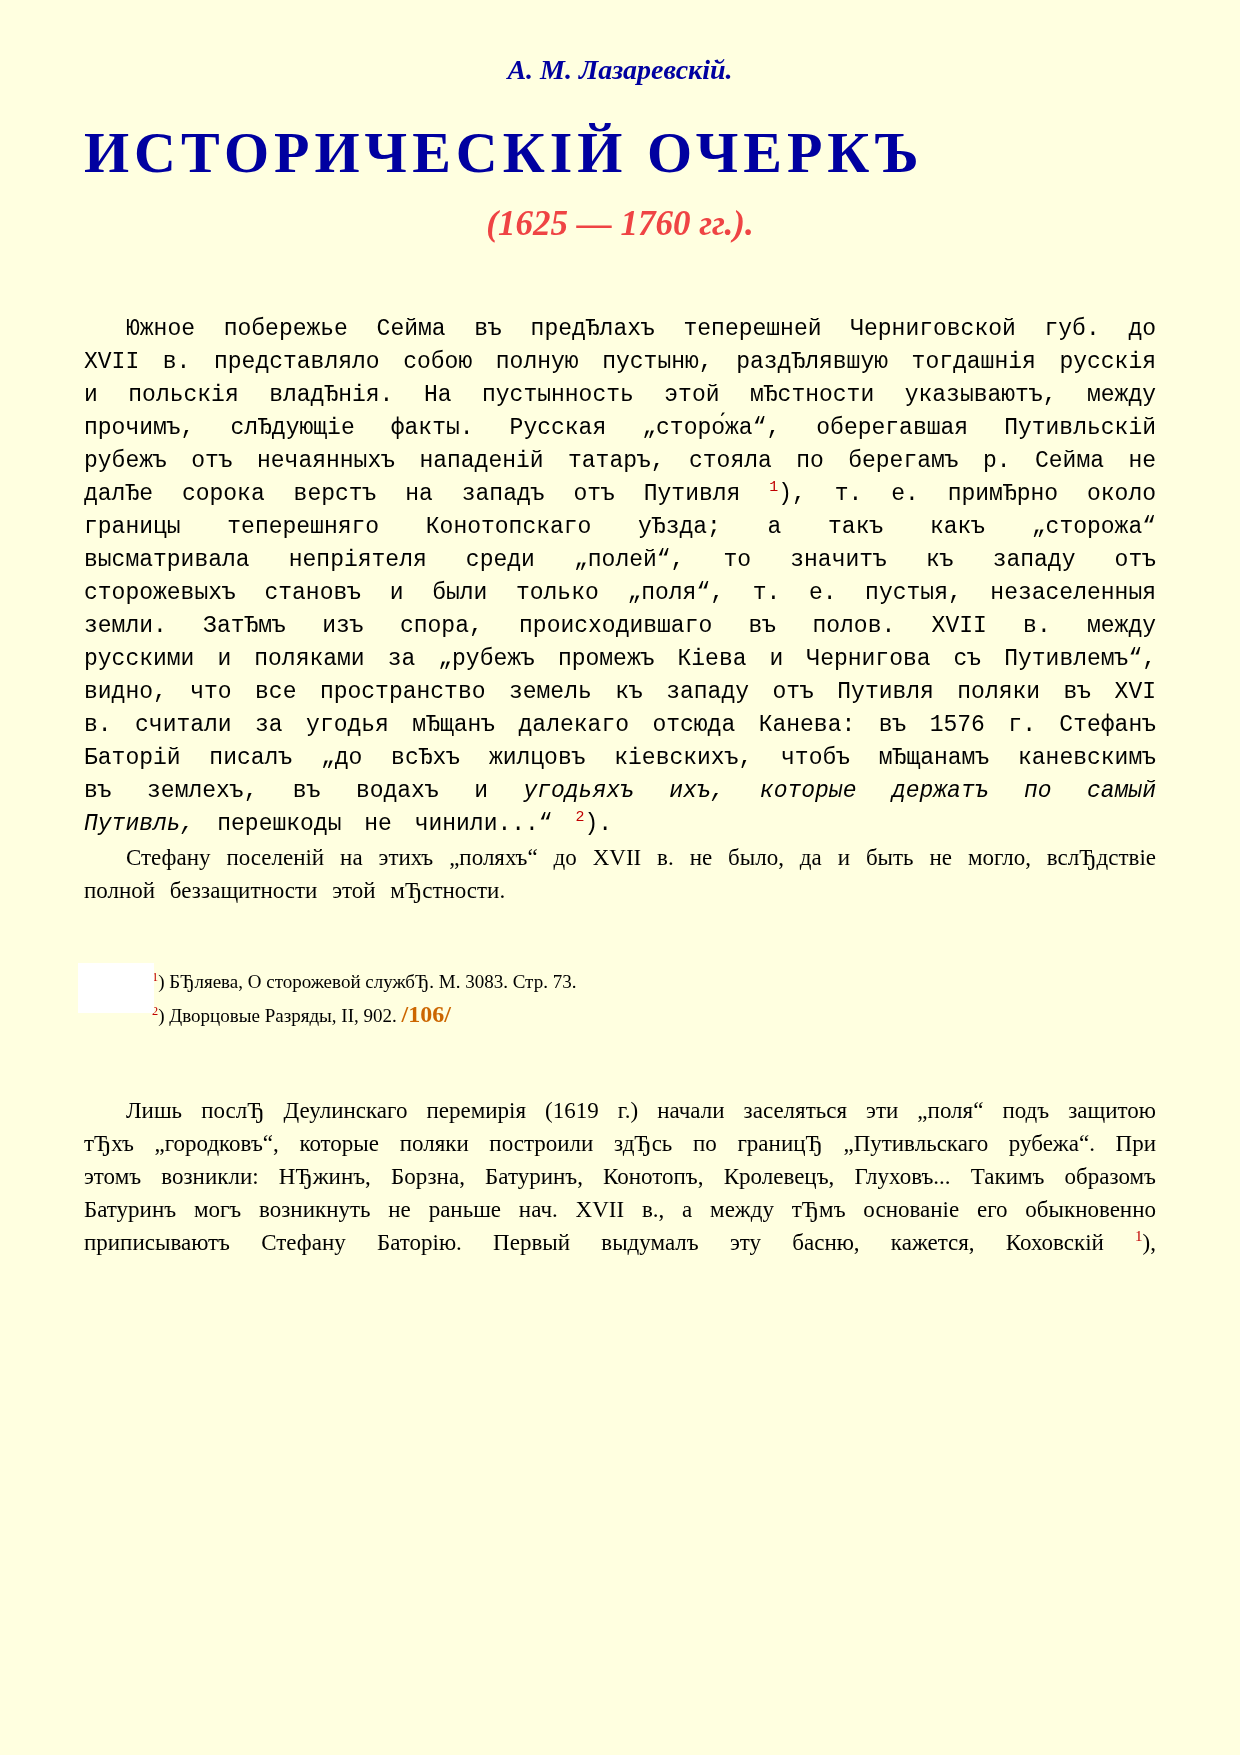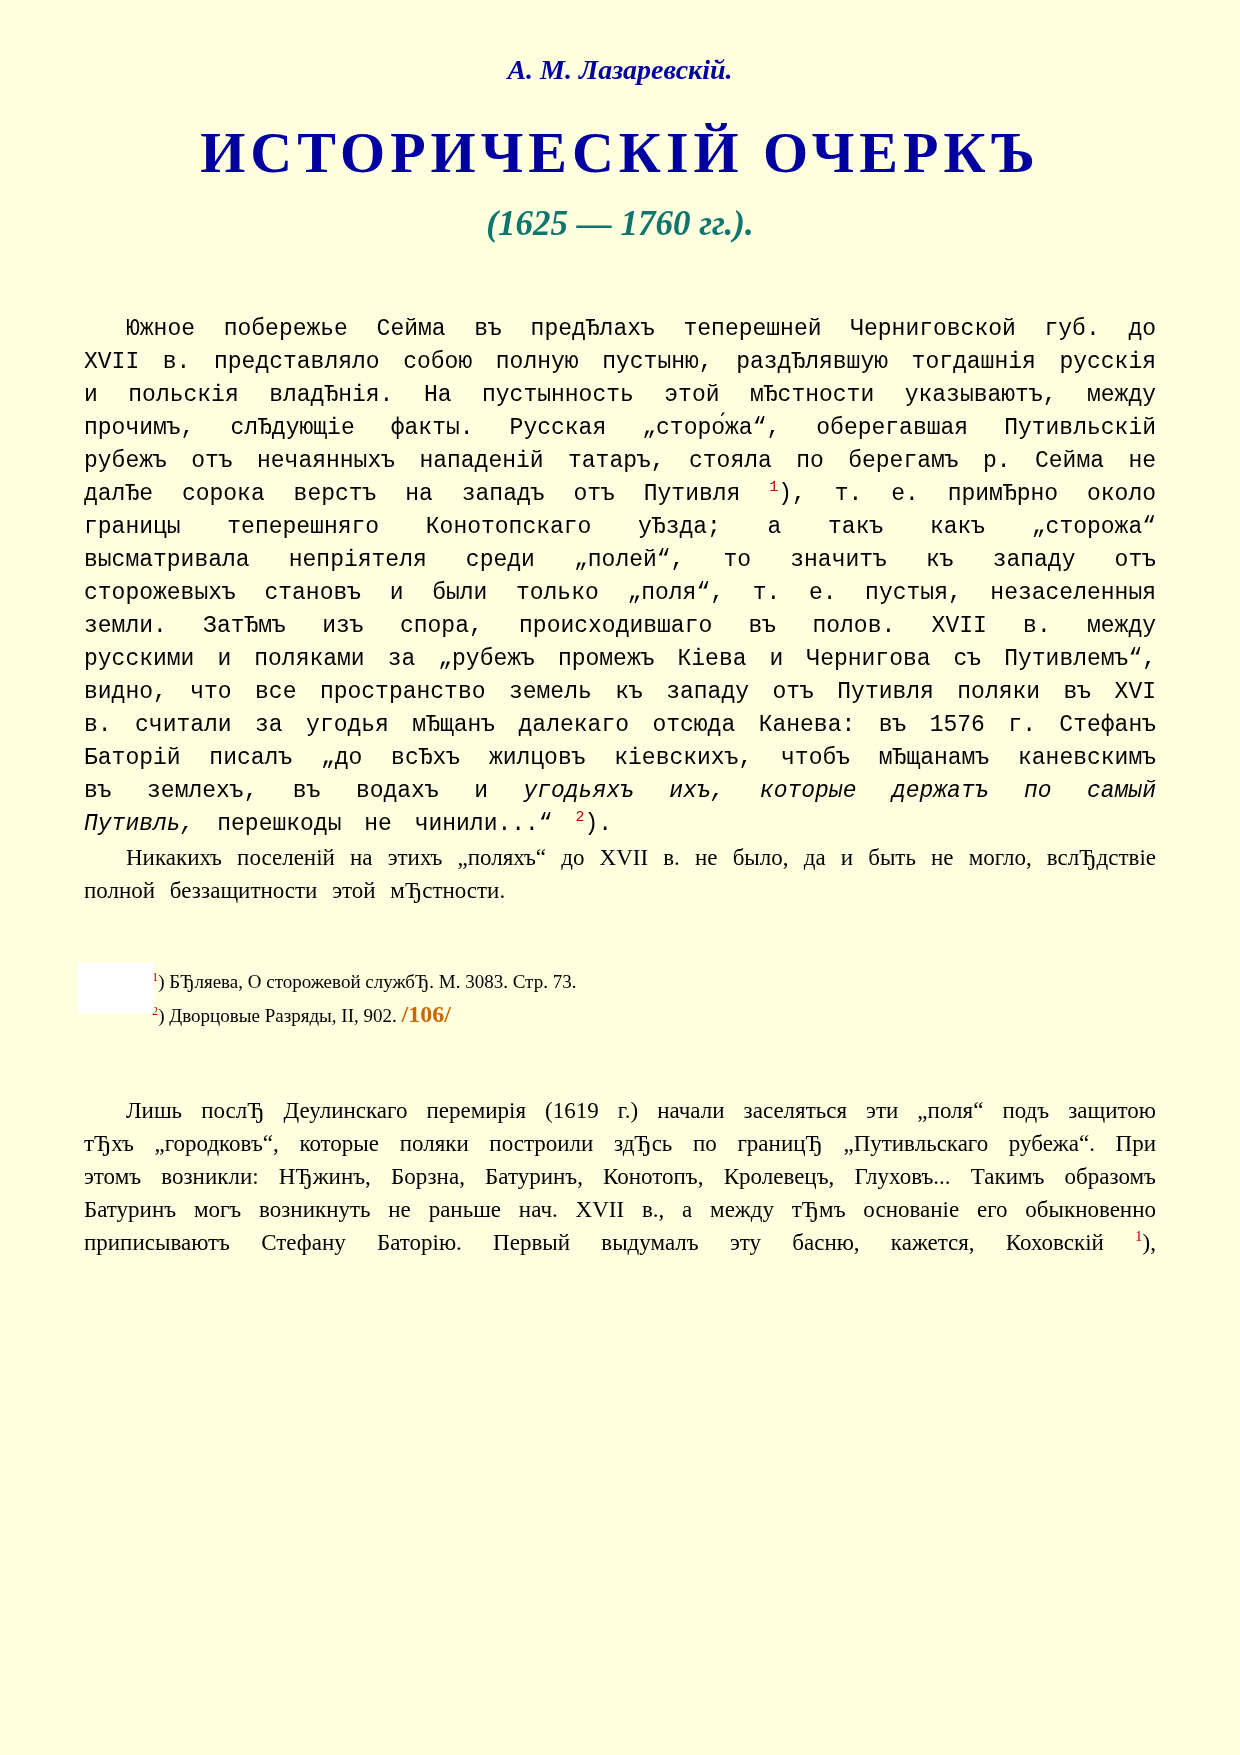--- a/index.html
+++ b/index.html
@@ -21,35 +21,34 @@
   }
   .author {
     text-align: center;
     font-weight: bold;
     font-style: italic;
     font-size: 28px;
     line-height: 36px;
     color: #0000A0;
   }
   .title {
-    text-align: center;
     font-weight: bold;
     font-size: 58px;
     line-height: 77px;
     letter-spacing: 5px;
     color: #0000A0;
     margin: 26px 0 0 0;
   }
   .subtitle {
     text-align: center;
     font-weight: bold;
     font-style: italic;
     font-size: 35px;
     line-height: 46px;
-    color: #0f766e;
+    color: #ef4444;
     margin-top: 10px;
   }
   .citation {
     margin: 52px 0 0 0;
     font-size: 23px;
     line-height: 33px;
     text-align: justify;
     word-spacing: 9px;
   }
   .body-para {
@@ -97,21 +96,21 @@
 
   <div class="author">А. М. Лазаревскій.</div>
 
   <h1 class="title"><span>ИСТОРИЧЕСКІЙ ОЧЕРКЪ</span><br></h1>
 
   <div class="subtitle">(1625 — 1760 гг.).</div>
 
 
   <p class="body-para first-body"><span>Южное побережье Сейма въ предЂлахъ теперешней Черниговской губ. до XVII в. представляло собою полную пустыню, раздЂлявшую тогдашнія русскія и польскія владЂнія. На пустынность этой мЂстности указываютъ, между прочимъ, слЂдующіе факты. Русская „сторо́жа“, оберегавшая Путивльскій рубежъ отъ нечаянныхъ нападеній татаръ, стояла по берегамъ р. Сейма не далЂе сорока верстъ на западъ отъ Путивля </span><sup class="fn-ref">1</sup><span>), т. е. примЂрно около границы теперешняго Конотопскаго уЂзда; а такъ какъ „сторожа“ высматривала непріятеля среди „полей“, то значитъ къ западу отъ сторожевыхъ становъ и были только „поля“, т. е. пустыя, незаселенныя земли. ЗатЂмъ изъ спора, происходившаго въ полов. XVII в. между русскими и поляками за „рубежъ промежъ Кіева и Чернигова съ Путивлемъ“, видно, что все пространство земель къ западу отъ Путивля поляки въ XVI в. считали за угодья мЂщанъ далекаго отсюда Канева: въ 1576 г. Стефанъ Баторій писалъ „до всЂхъ жилцовъ кіевскихъ, чтобъ мЂщанамъ каневскимъ въ землехъ, въ водахъ и </span><span class="quote-italic">угодьяхъ ихъ, которые держатъ по самый Путивль,</span><span> перешкоды не чинили...“ </span><sup class="fn-ref">2</sup><span>).</span></p>
 
-  <p class="body-para">Никакихъ поселеній на этихъ „поляхъ“ до XVII в. не было, да и быть не могло, вслЂдствіе полной беззащитности этой мЂстности.</p>
+  <p class="body-para">Стефану поселеній на этихъ „поляхъ“ до XVII в. не было, да и быть не могло, вслЂдствіе полной беззащитности этой мЂстности.</p>
 
   <div class="footnotes">
     <div class="white-patch"></div>
     <p class="footnote"><sup class="fn-ref">1</sup><span>) БЂляева, О сторожевой службЂ. М. 3083. Стр. 73.</span></p>
     <p class="footnote"><sup class="fn-ref">2</sup><span>) Дворцовые Разряды, II, 902.</span> <span class="page-marker">/106/</span></p>
   </div>
 
   <p class="body-para after-notes"><span>Лишь послЂ Деулинскаго перемирія (1619 г.) начали заселяться эти „поля“ подъ защитою тЂхъ „городковъ“, которые поляки построили здЂсь по границЂ „Путивльскаго рубежа“. При этомъ возникли: НЂжинъ, Борзна, Батуринъ, Конотопъ, Кролевецъ, Глуховъ... Такимъ образомъ Батуринъ могъ возникнуть не раньше нач. XVII в., а между тЂмъ основаніе его обыкновенно приписываютъ Стефану Баторію. Первый выдумалъ эту басню, кажется, Коховскій </span><sup class="fn-ref">1</sup><span>), соблазненный созвучіемъ между именами короля и гетманской резиденціи. Отъ Коховскаго басня эта перешла и въ нЂкоторыя малорусскія „кронички“. У Самовидца читаемъ: „при СтефанЂ Баторіи козаки въ лучшій порядокъ устроены... Онъ далъ имъ, опрочь ихъ стариннаго города складоваго Чигирина, еще Трехтемировъ съ монастыремъ для зимовыхъ квартиръ; а платилъ въ годъ всякому козаку по червоному золотому и по кожуху“... Въ другую лЂтопись </span><sup class="fn-ref">2</sup><span>) это мЂсто внесено уже съ прибавкою: „король Стефанъ Баторій опрочь</span></p>
 
 </div>

